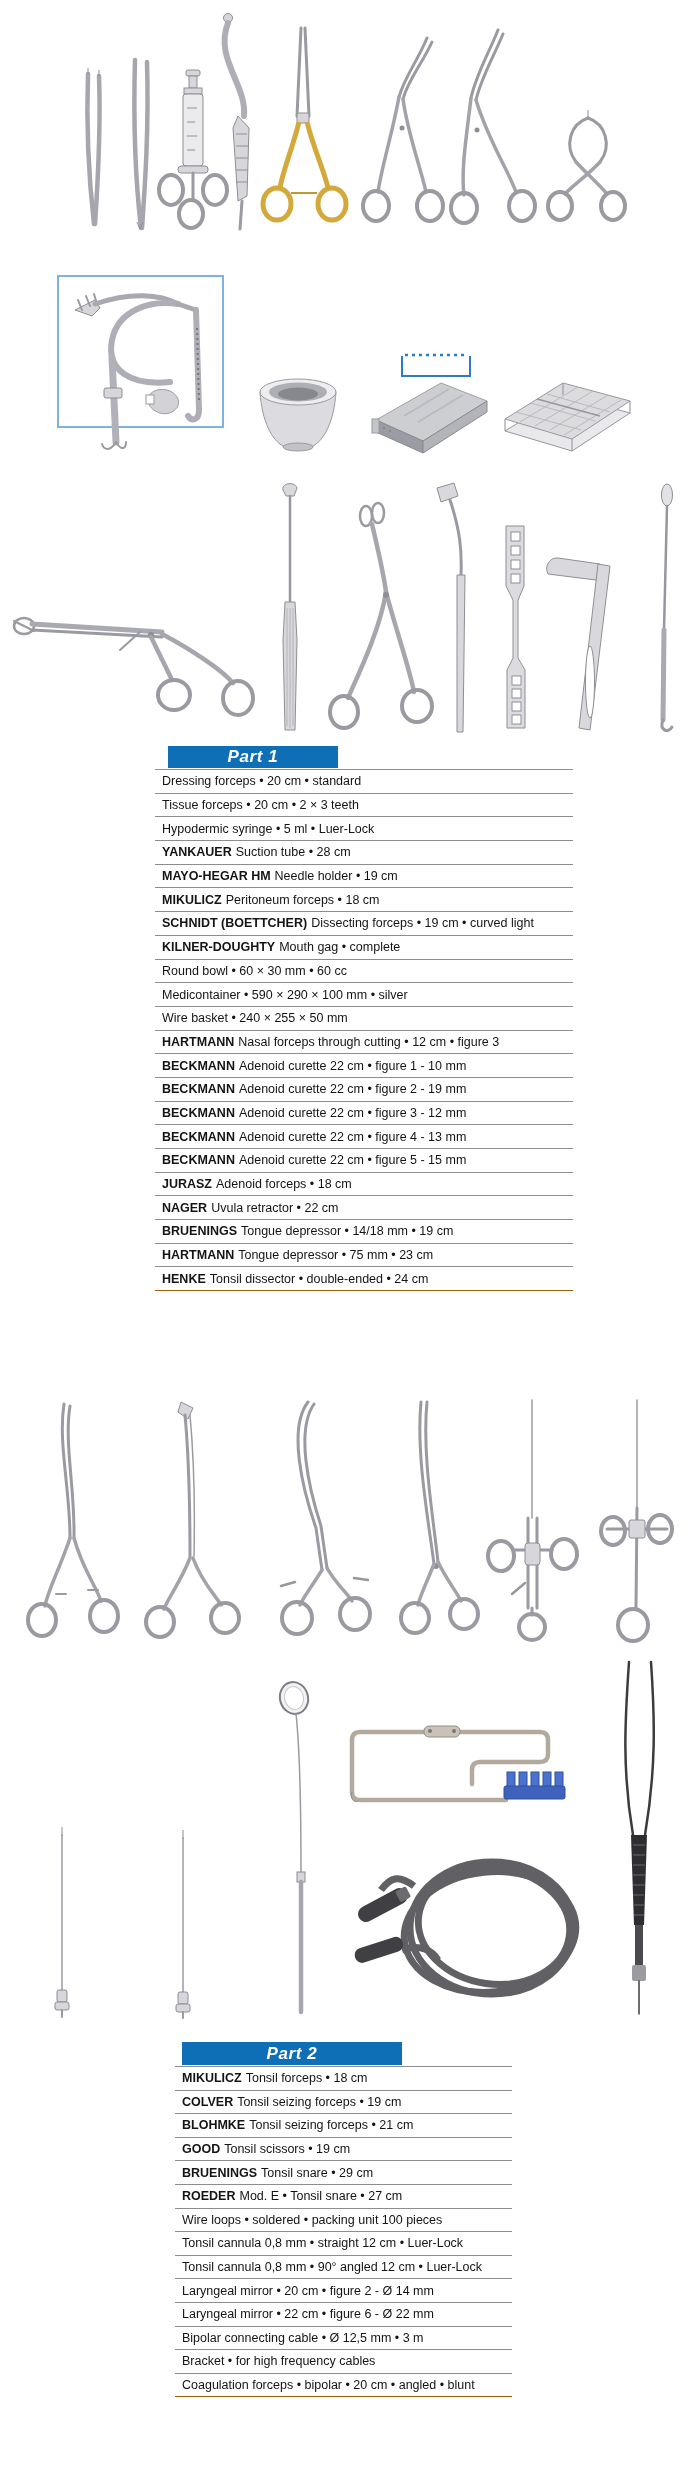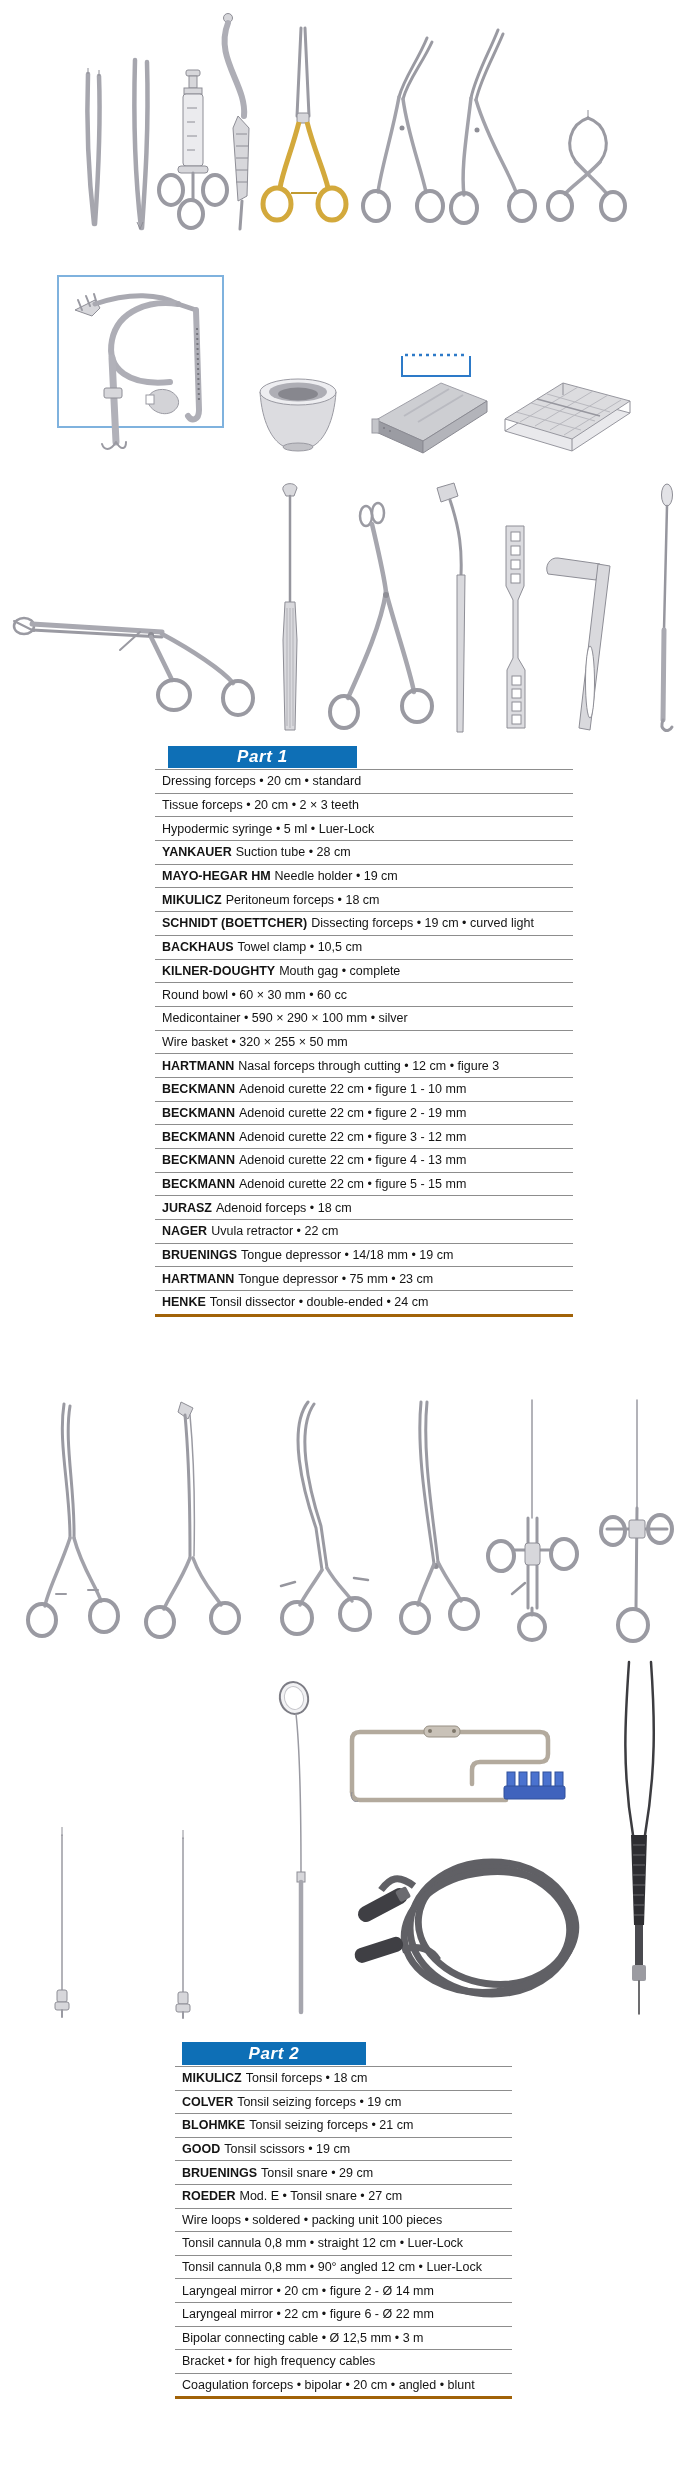--- a/index.html
+++ b/index.html
@@ -1,20 +1,20 @@
 <!DOCTYPE html>
 <html><head>
 <meta charset="utf-8">
 <style>
   html,body{margin:0;padding:0;background:#ffffff;}
   body{width:700px;height:2466px;position:relative;font-family:"Liberation Sans",sans-serif;overflow:hidden;}
   svg{position:absolute;left:0;overflow:visible;}
   .part-header{position:absolute;background:#0e6fb6;color:#fff;font-weight:bold;font-style:italic;
     font-size:17px;display:flex;align-items:center;justify-content:center;letter-spacing:.6px;z-index:3;}
-  .tbl{position:absolute;border-bottom:3px solid #a16207;z-index:2;background:transparent;}
+  .tbl{position:absolute;border-bottom:1px solid #a16207;z-index:2;background:transparent;}
   .trow{border-top:1px solid #8d8d8d;display:flex;align-items:center;padding-left:7px;
     font-size:12.5px;color:#141414;white-space:nowrap;overflow:hidden;}
   .t1 .trow{height:22.7px;}
   .t2 .trow{height:22.6px;}
   .rname{font-weight:bold;margin-right:4px;}
   .rname:empty{margin-right:0;}
   
   .s1{stroke:#9a9aa2;stroke-width:1.5;fill:none;stroke-linecap:round;}
   .s2{stroke:#9a9aa2;stroke-width:2;fill:none;stroke-linecap:round;}
   .s25{stroke:#96969e;stroke-width:2.5;fill:none;stroke-linecap:round;}
@@ -204,21 +204,21 @@
     <ellipse cx="590" cy="202" rx="4.5" ry="36" fill="#ffffff" stroke="#8e8e96"></ellipse>
   </g>
   <g>
     <ellipse cx="667" cy="15" rx="5.5" ry="11" fill="#e3e3e7" stroke="#8e8e96"></ellipse>
     <path class="s25" d="M667 26 L664 150"></path>
     <path class="s5" d="M664 150 L663 240"></path>
     <path class="s3" d="M663 240 C659 250 668 254 672 247"></path>
   </g>
 </svg>
 
-<div class="part-header" style="left:168px;top:746px;width:189px;height:22px;">
+<div class="part-header" style="left:168px;top:746px;width:170px;height:22px;">
   <span>Part 1</span>
 </div>
 <div class="tbl t1" style="left:155px;top:769px;width:418px;">
 
 <div class="trow">
     <span class="rname"></span>
       <span class="rdesc">Dressing forceps • 20 cm • standard</span>
   </div>
     <div class="trow">
     <span class="rname"></span>
@@ -238,38 +238,34 @@
   </div>
     <div class="trow">
     <span class="rname">MIKULICZ</span>
       <span class="rdesc">Peritoneum forceps • 18 cm</span>
   </div>
     <div class="trow">
     <span class="rname">SCHNIDT (BOETTCHER)</span>
       <span class="rdesc">Dissecting forceps • 19 cm • curved light</span>
   </div>
     <div class="trow">
-    <span class="rname">BACKHAUS</span>
-      <span class="rdesc">Towel clamp • 10,5 cm</span>
-  </div>
-    <div class="trow">
     <span class="rname">KILNER-DOUGHTY</span>
       <span class="rdesc">Mouth gag • complete</span>
   </div>
     <div class="trow">
     <span class="rname"></span>
       <span class="rdesc">Round bowl • 60 × 30 mm • 60 cc</span>
   </div>
     <div class="trow">
     <span class="rname"></span>
       <span class="rdesc">Medicontainer • 590 × 290 × 100 mm • silver</span>
   </div>
     <div class="trow">
     <span class="rname"></span>
-      <span class="rdesc">Wire basket • 320 × 255 × 50 mm</span>
+      <span class="rdesc">Wire basket • 240 × 255 × 50 mm</span>
   </div>
     <div class="trow">
     <span class="rname">HARTMANN</span>
       <span class="rdesc">Nasal forceps through cutting • 12 cm • figure 3</span>
   </div>
     <div class="trow">
     <span class="rname">BECKMANN</span>
       <span class="rdesc">Adenoid curette 22 cm • figure 1 - 10 mm</span>
   </div>
     <div class="trow">
@@ -429,21 +425,21 @@
     <path class="dark" stroke-width="2.5" d="M629 2 C625 60 622 110 633 175"></path>
     <path class="dark" stroke-width="2.5" d="M651 2 C655 60 656 110 645 175"></path>
     <path d="M631 175 L647 175 L644 265 L634 265 Z" fill="#2e2e32"></path>
     <path d="M633 185 h12 M633 195 h12 M633 205 h12 M633 215 h12 M633 225 h12 M633 235 h11 M634 245 h10 M634 255 h10" stroke="#55555a" stroke-width="1.5" fill="none"></path>
     <rect x="635" y="265" width="8" height="40" fill="#4a4a4f"></rect>
     <rect x="632" y="305" width="14" height="16" rx="2" fill="#9b9ba1"></rect>
     <path class="dark" stroke-width="1.5" d="M639 321 L639 354"></path>
   </g>
 </svg>
 
-<div class="part-header" style="left:182px;top:2042px;width:184px;height:23px;">
+<div class="part-header" style="left:182px;top:2042px;width:220px;height:23px;">
   <span>Part 2</span>
 </div>
 <div class="tbl t2" style="left:175px;top:2066px;width:337px;">
 
 <div class="trow">
     <span class="rname">MIKULICZ</span>
       <span class="rdesc">Tonsil forceps • 18 cm</span>
   </div>
     <div class="trow">
     <span class="rname">COLVER</span>

